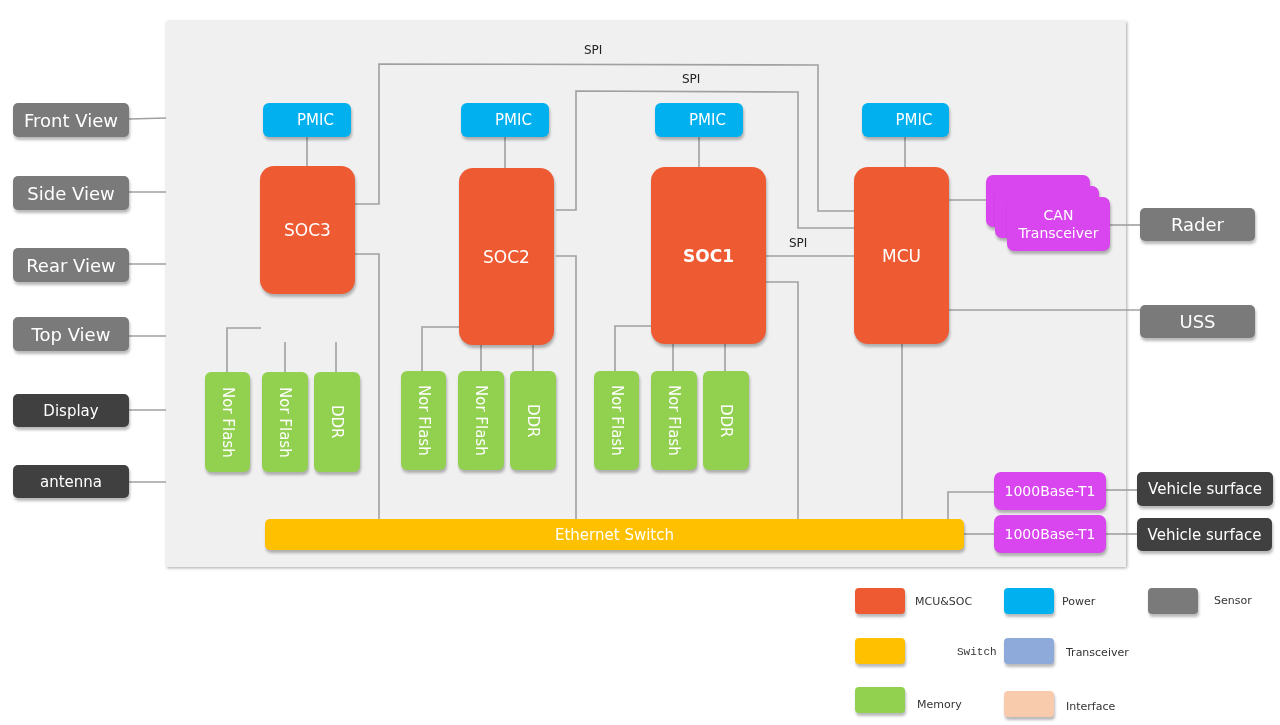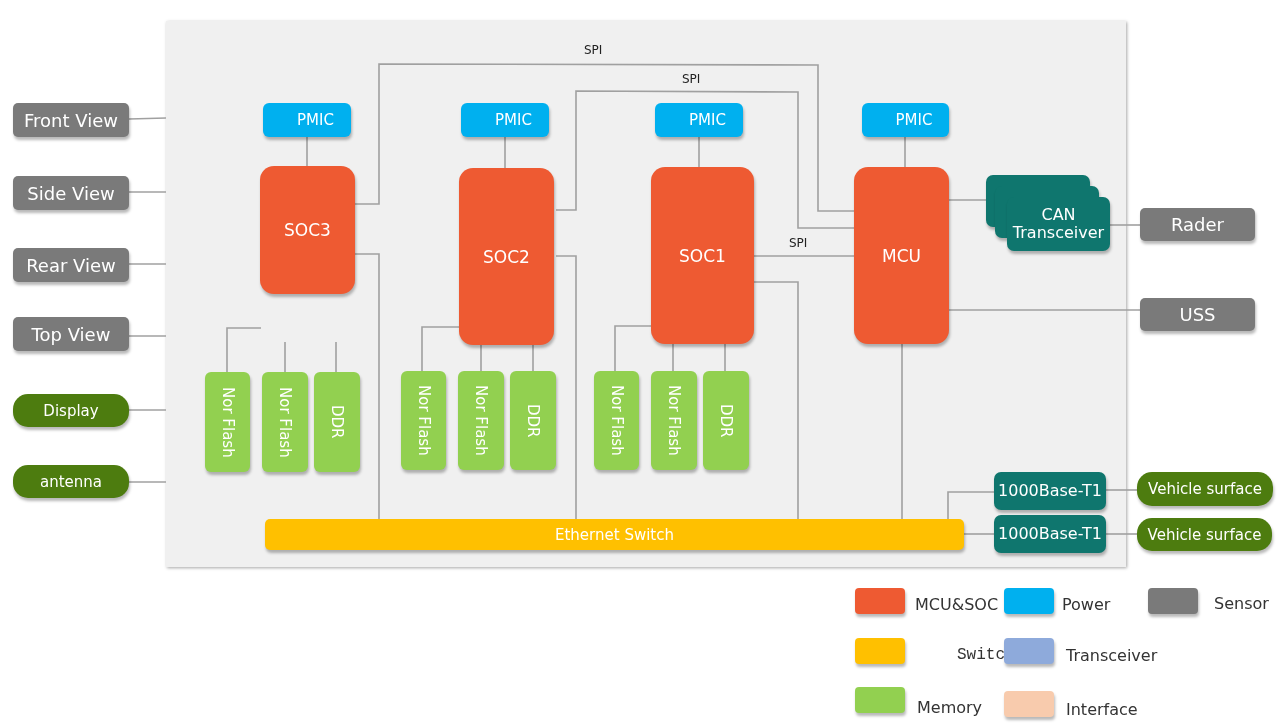--- a/index.html
+++ b/index.html
@@ -9,27 +9,27 @@
            background:#f0f0f0; box-shadow:1px 1px 3px rgba(0,0,0,0.35); }
   svg.wires { position:absolute; left:0; top:0; width:1280px; height:725px; }
   .box { position:absolute; display:flex; align-items:center; justify-content:center;
          color:#ffffff; box-shadow:1px 3px 3px rgba(0,0,0,0.28); text-align:center;
          box-sizing:border-box; }
   .soc { background:#ee5a32; border-radius:14px; font-size:17px; }
   .pmic { background:#00b0ef; border-radius:6px; font-size:15px;padding-left:17px; }
   .mem { background:#92d050; border-radius:6px; font-size:15px; }
   .mem span { writing-mode:vertical-rl; white-space:nowrap; }
   .sensor { background:#7a7a7a; border-radius:5px; font-size:18px; }
-  .iface { background:#4d7c0f; border-radius:15px; font-size:15px; color:#ffffff; }
-  .xcvr { background:#0f766e; border-radius:7px; font-size:16px; line-height:18px; }
+  .iface { background:#404040; border-radius:5px; font-size:15px; color:#ffffff; }
+  .xcvr { background:#d946ef; border-radius:7px; font-size:14px; line-height:18px; }
   .switch { background:#ffc000; border-radius:5px; font-size:15px; }
   .lbl { position:absolute; font-size:12px; color:#222; }
   .leg-sw { position:absolute; width:50px; height:26px; border-radius:4px;
             box-shadow:1px 3px 3px rgba(0,0,0,0.28); }
-  .leg-tx { position:absolute; font-size:16px; color:#333; }
+  .leg-tx { position:absolute; font-size:11px; color:#333; }
 </style>
 </head>
 <body>
 
 <div class="panel"></div>
 
 <svg class="wires">
   <g stroke="#a0a0a0" stroke-width="1.6" fill="none">
 
     <line x1="129" y1="119" x2="166" y2="118"></line>
@@ -113,21 +113,21 @@
 <div class="box pmic" style="left:862px;top:103px;width:87px;height:34px;">
     <span>PMIC</span>
   </div>
 
 <div class="box soc" style="left:260px;top:166px;width:95px;height:128px;">
     <span>SOC3</span>
   </div>
 <div class="box soc" style="left:459px;top:168px;width:95px;height:177px;">
     <span>SOC2</span>
   </div>
-<div class="box soc" style="left:651px;top:167px;width:103px;height:177px;">
+<div class="box soc" style="left:651px;top:167px;width:115px;height:177px;font-weight:bold;">
     <span>SOC1</span>
   </div>
 <div class="box soc" style="left:854px;top:167px;width:95px;height:177px;">
     <span>MCU</span>
   </div>
 
 <div class="box mem" style="left:205px;top:372px;width:45px;height:100px;">
     <span>Nor Flash</span>
   </div>
 <div class="box mem" style="left:262px;top:372px;width:46px;height:100px;">
@@ -160,21 +160,21 @@
 <div class="box xcvr" style="left:986px;top:175px;width:104px;height:52px;"></div>
 <div class="box xcvr" style="left:995px;top:186px;width:104px;height:52px;"></div>
 <div class="box xcvr" style="left:1007px;top:197px;width:103px;height:54px;flex-direction:column;">
   <span>CAN</span>
   <span>Transceiver</span>
 </div>
 
 <div class="box sensor" style="left:1140px;top:208px;width:115px;height:33px;">
     <span>Rader</span>
   </div>
-<div class="box sensor" style="left:1140px;top:298px;width:115px;height:33px;">
+<div class="box sensor" style="left:1140px;top:305px;width:115px;height:33px;">
     <span>USS</span>
   </div>
 
 <div class="box switch" style="left:265px;top:519px;width:699px;height:31px;">
     <span>Ethernet Switch</span>
   </div>
 
 <div class="box xcvr" style="left:994px;top:472px;width:112px;height:38px;">
     <span>1000Base-T1</span>
   </div>

